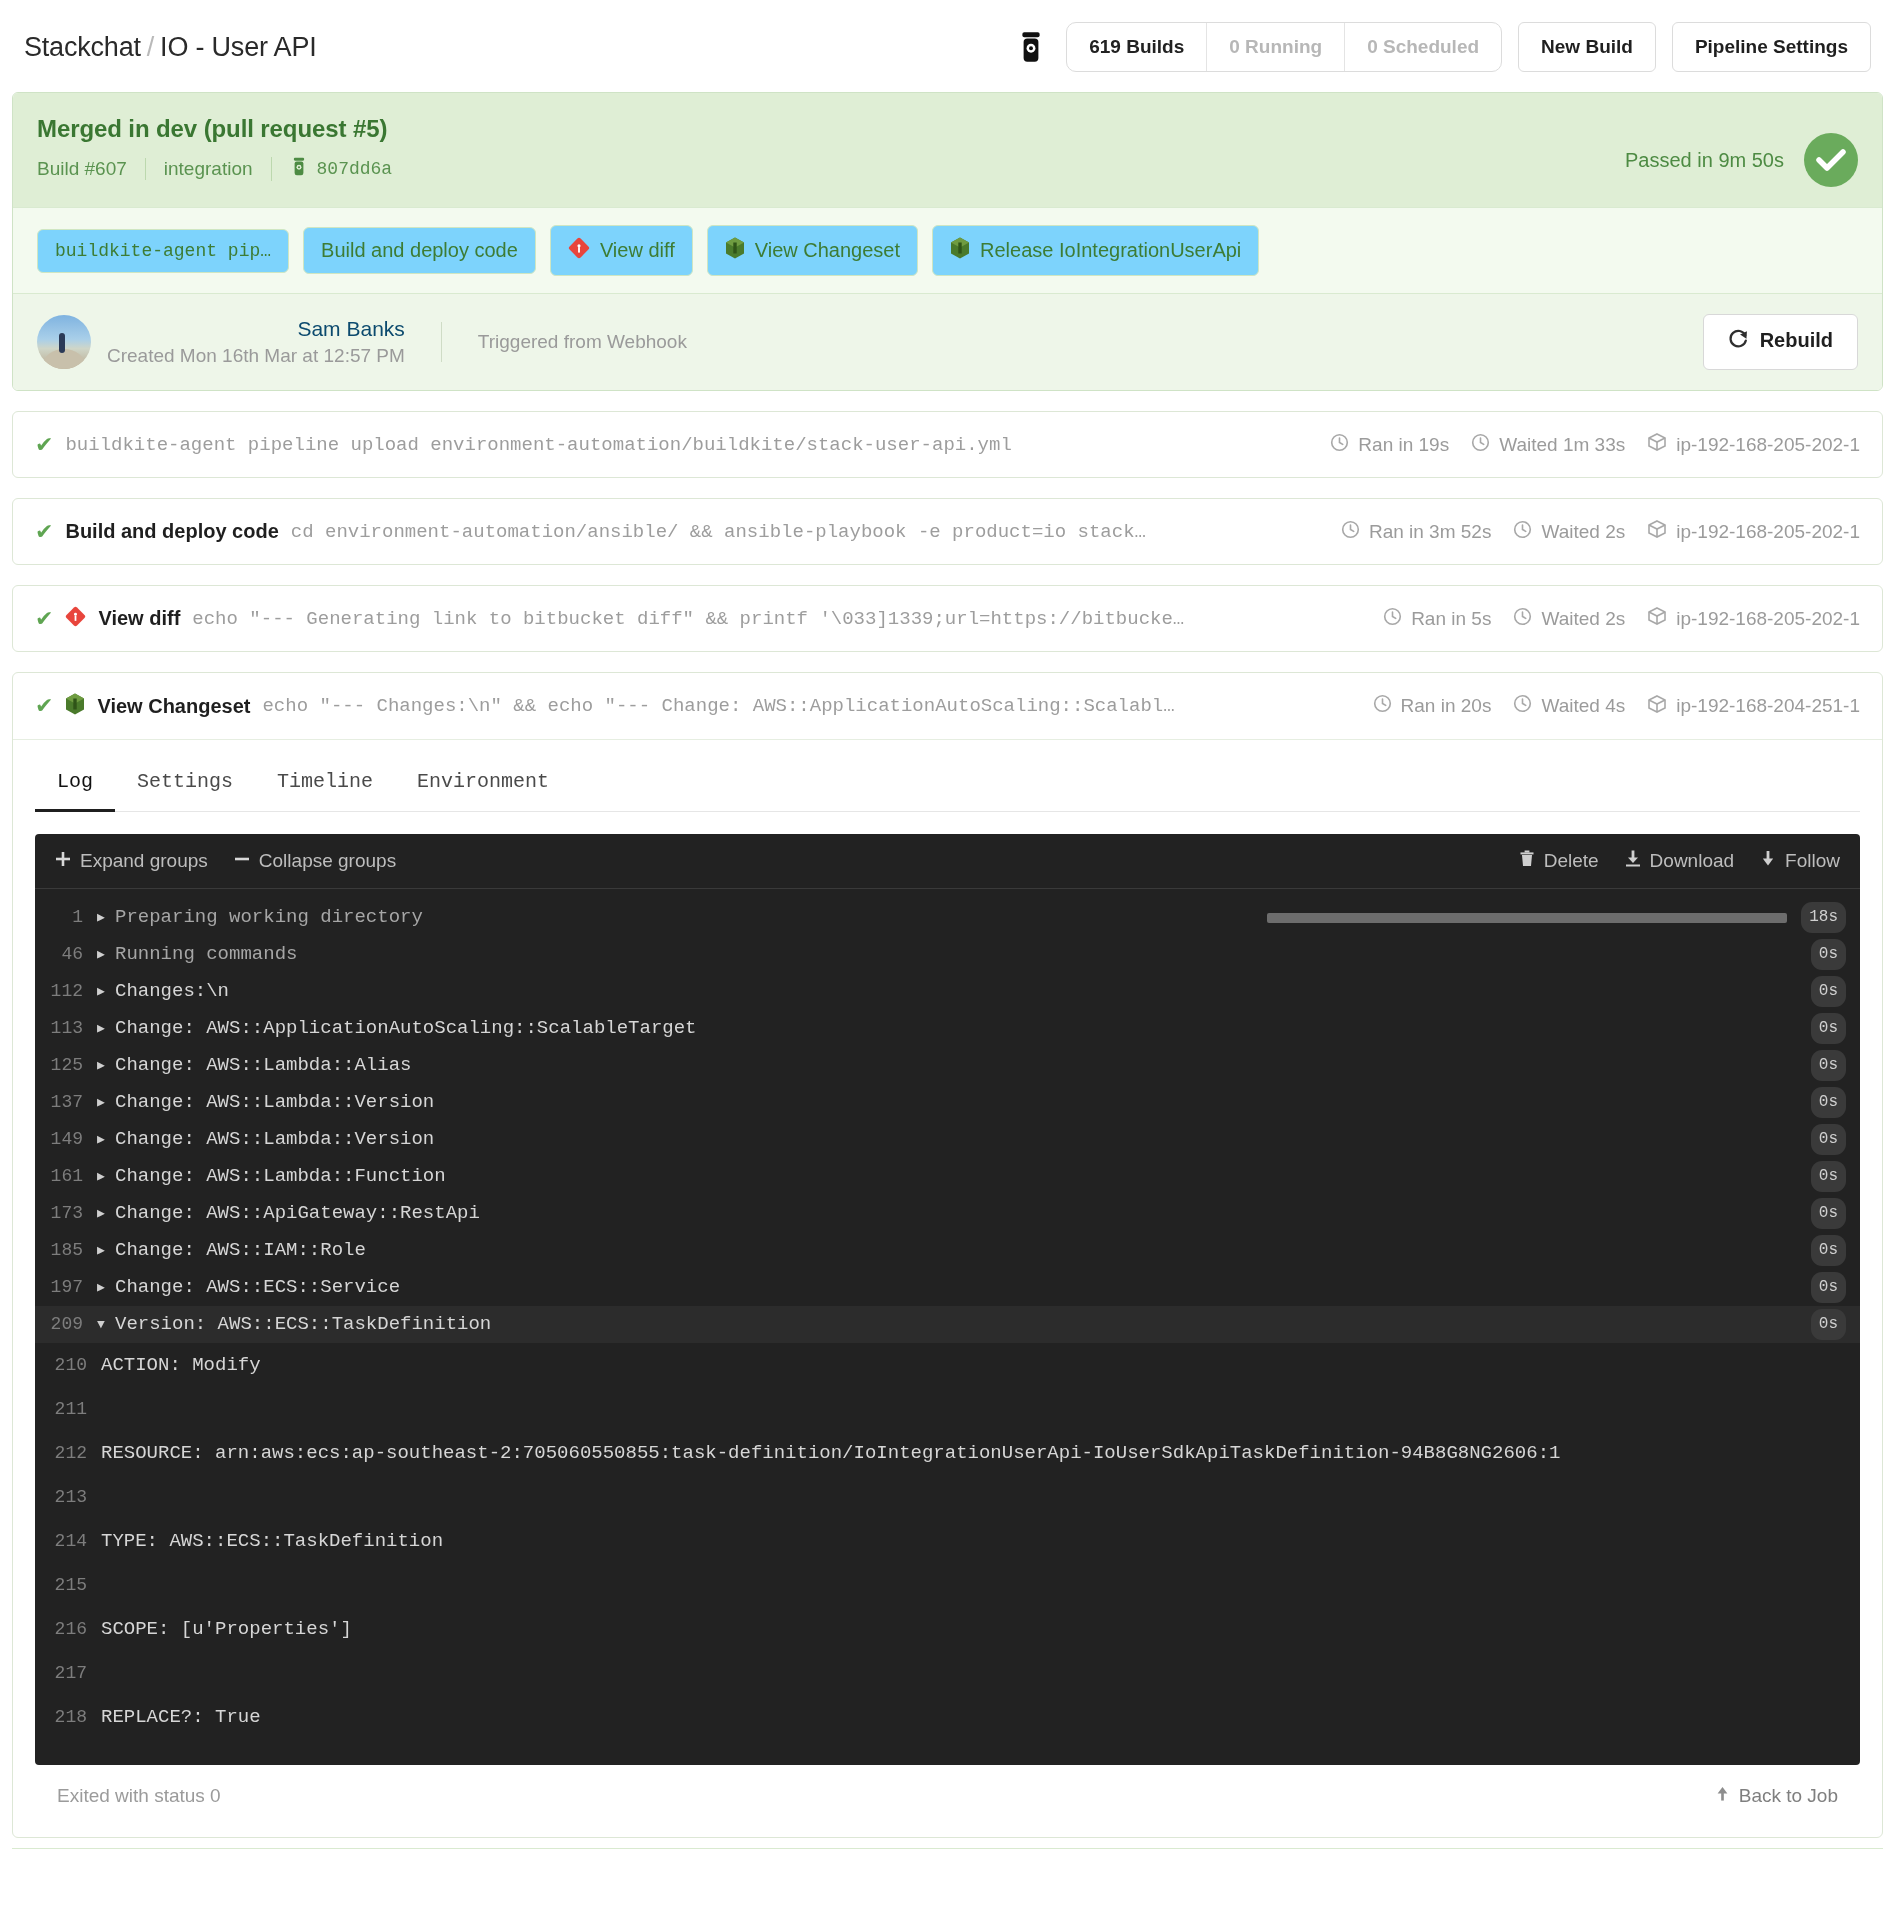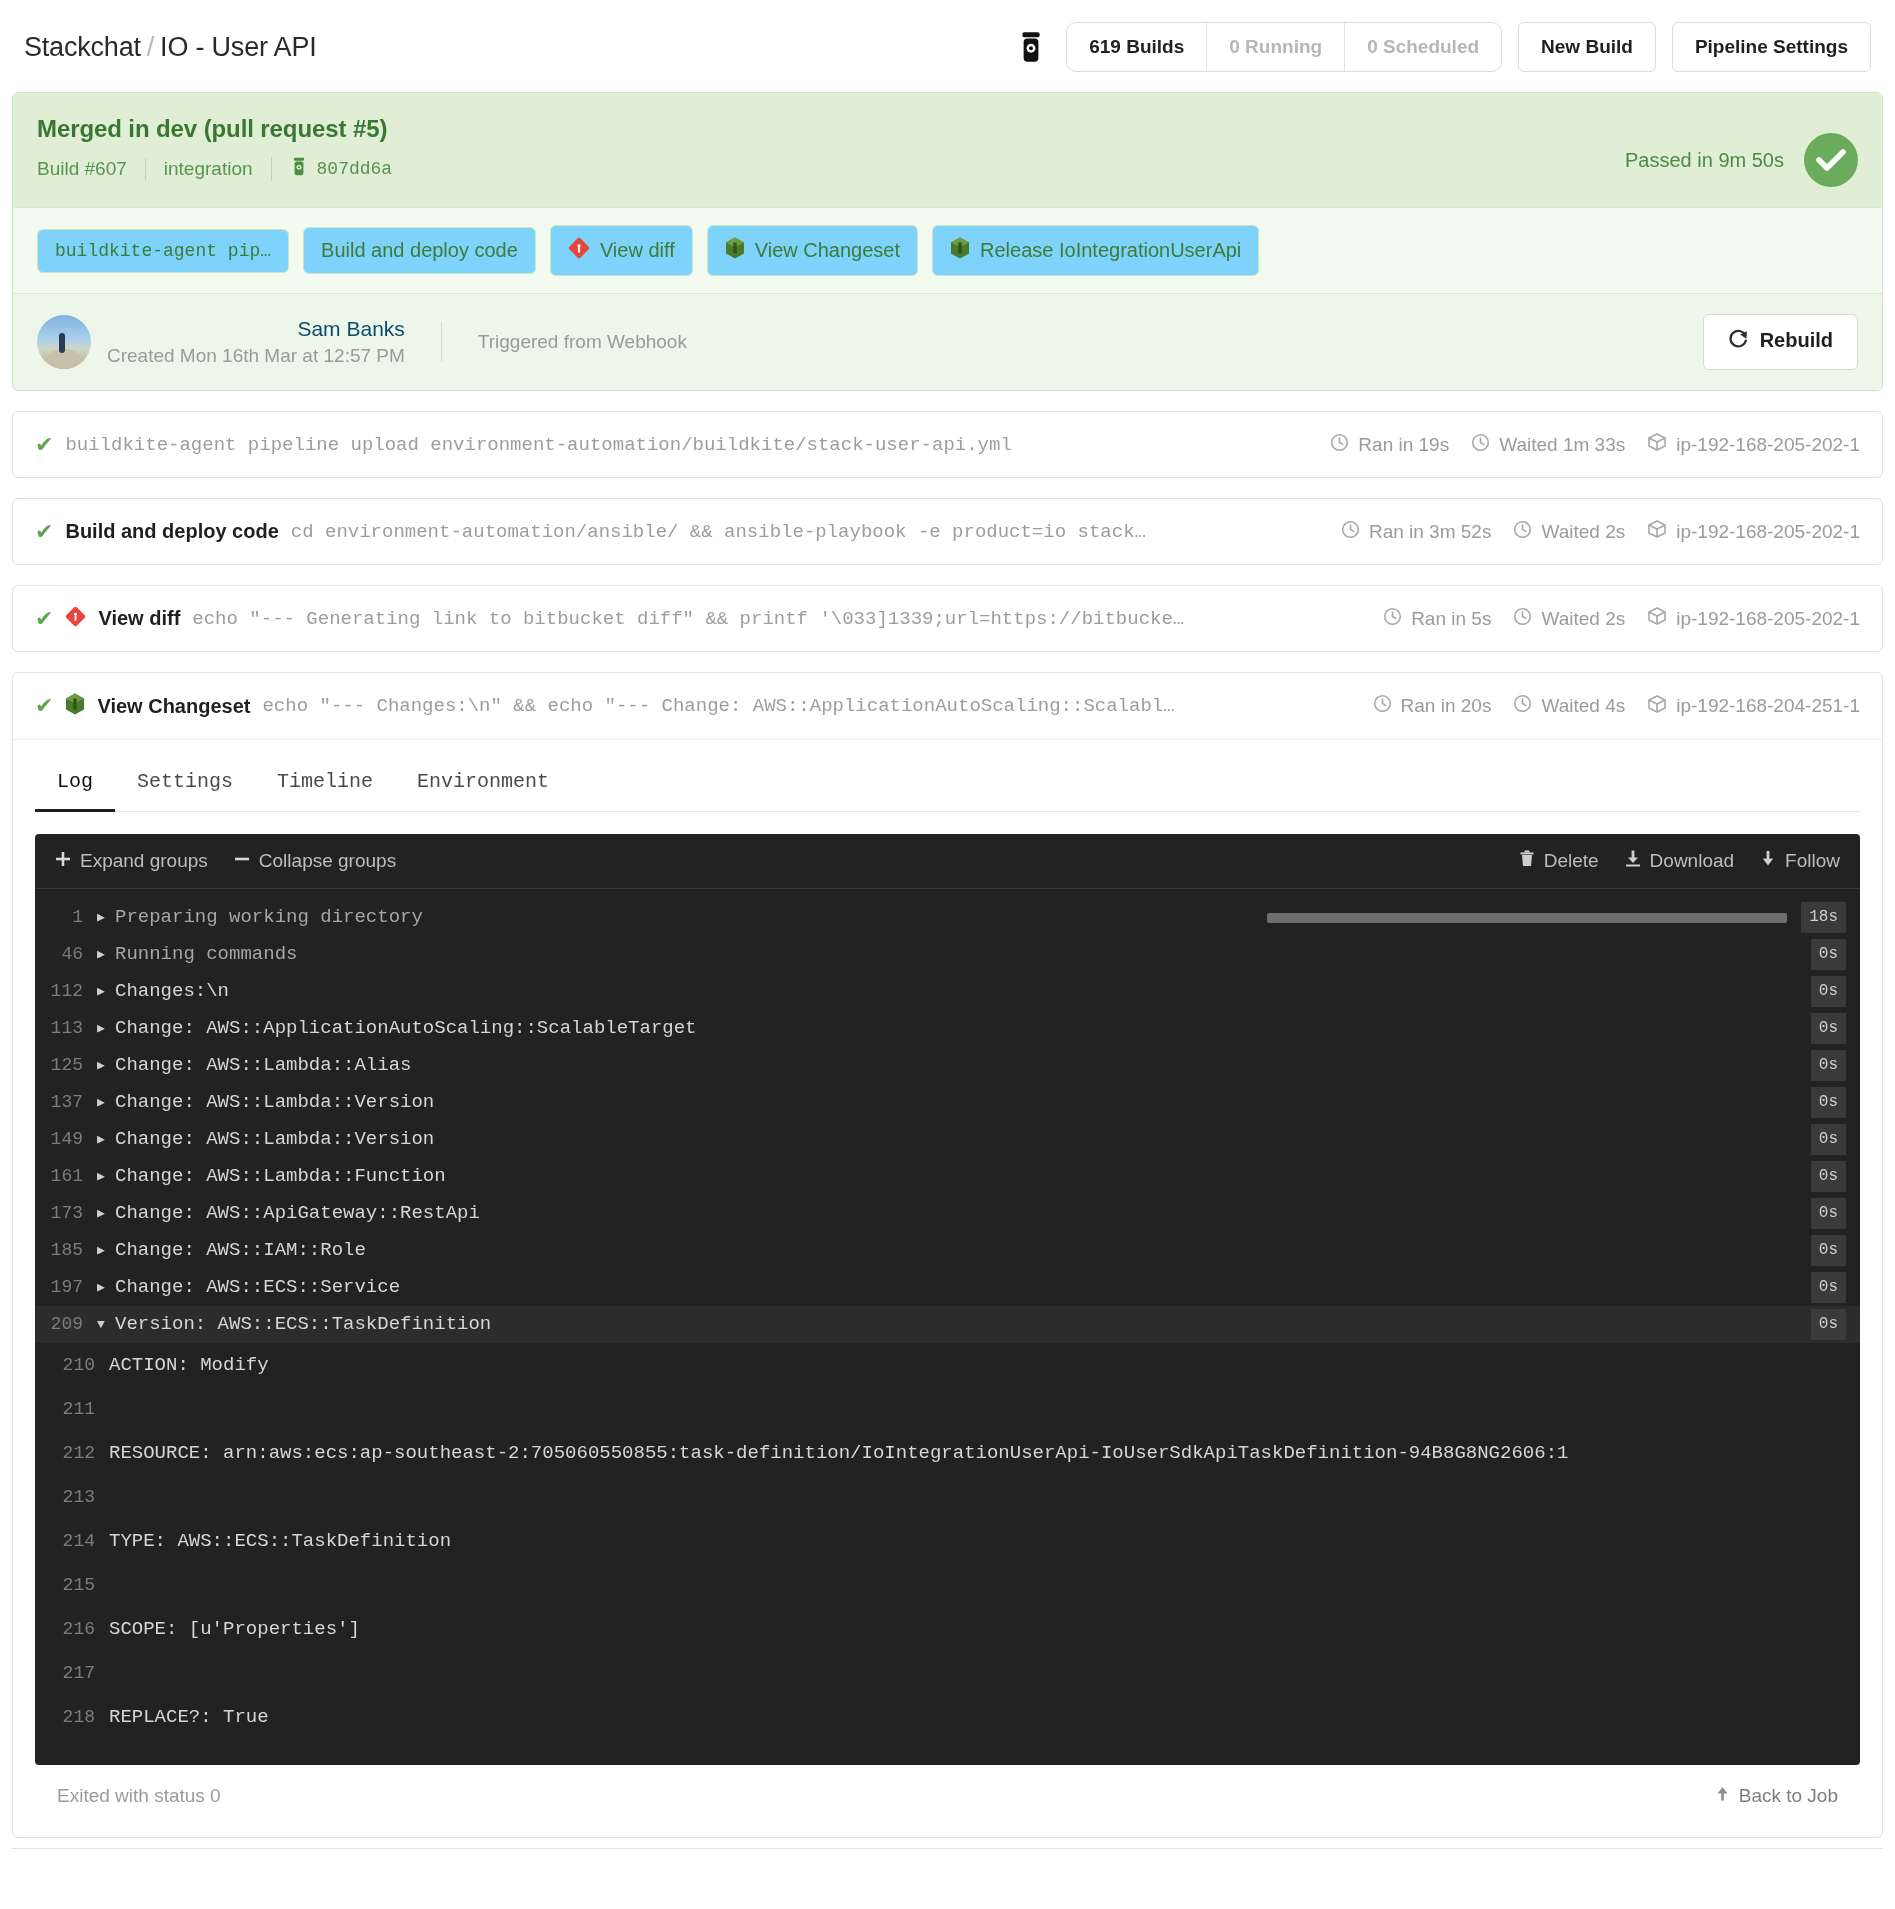--- a/index.html
+++ b/index.html
@@ -211,33 +211,33 @@
   .log-tool {
     display: flex; align-items: center; gap: 9px;
     color: #bdbdbd; font-size: 19px;
   }
   .log-body { padding: 10px 0 26px 0; }
   .log-row {
     display: flex; align-items: center;
     font-family: "Liberation Mono", monospace;
     font-size: 19px;
     line-height: 27px;
-    padding: 0 14px 0 12px;
+    padding: 0 14px 0 4px;
     position: relative;
   }
   .ln {
     width: 62px; text-align: right; color: #7d7d7d; flex: none;
     padding-right: 14px; font-size: 18px;
   }
   .caret { width: 18px; color: #cfcfcf; flex: none; font-size: 13px; }
   .log-text { color: #d6d6d6; flex: 1; white-space: pre; overflow: hidden; }
   .log-text.dim { color: #a6a6a6; }
   .dur {
     background: #3a3a3a; color: #d0d0d0; font-size: 16px;
-    border-radius: 0; padding: 2px 8px; margin-left: auto; flex: none;
+    border-radius: 11px; padding: 2px 8px; margin-left: auto; flex: none;
   }
   .log-row.group { padding: 3px 14px 3px 0; }
   .log-row.highlight { background: #2c2c2c; }
   .bar {
     flex: 1; height: 10px; background: #6d6d6d; border-radius: 2px;
     margin: 0 14px 0 10px; max-width: 520px; margin-left: auto;
   }
   .log-row.out { line-height: 44px; }
 
   .log-footer {

